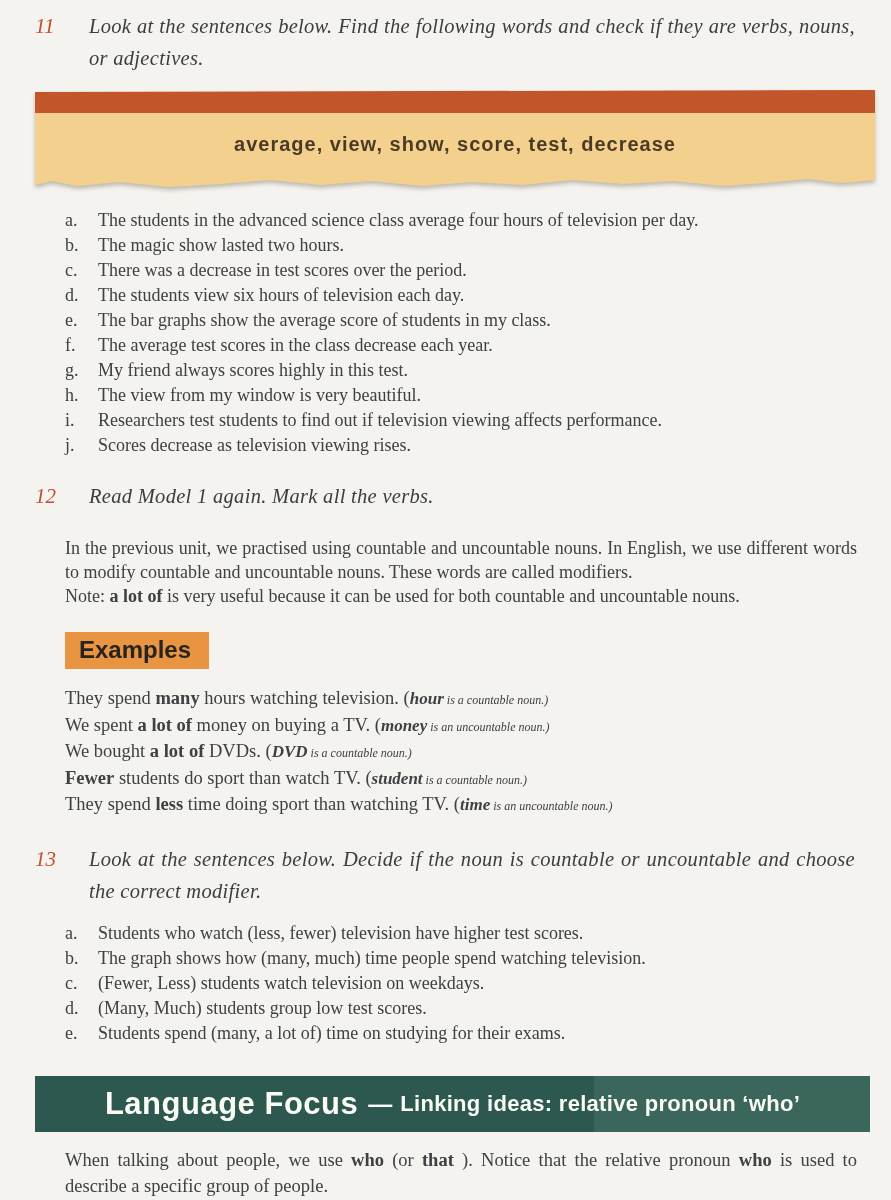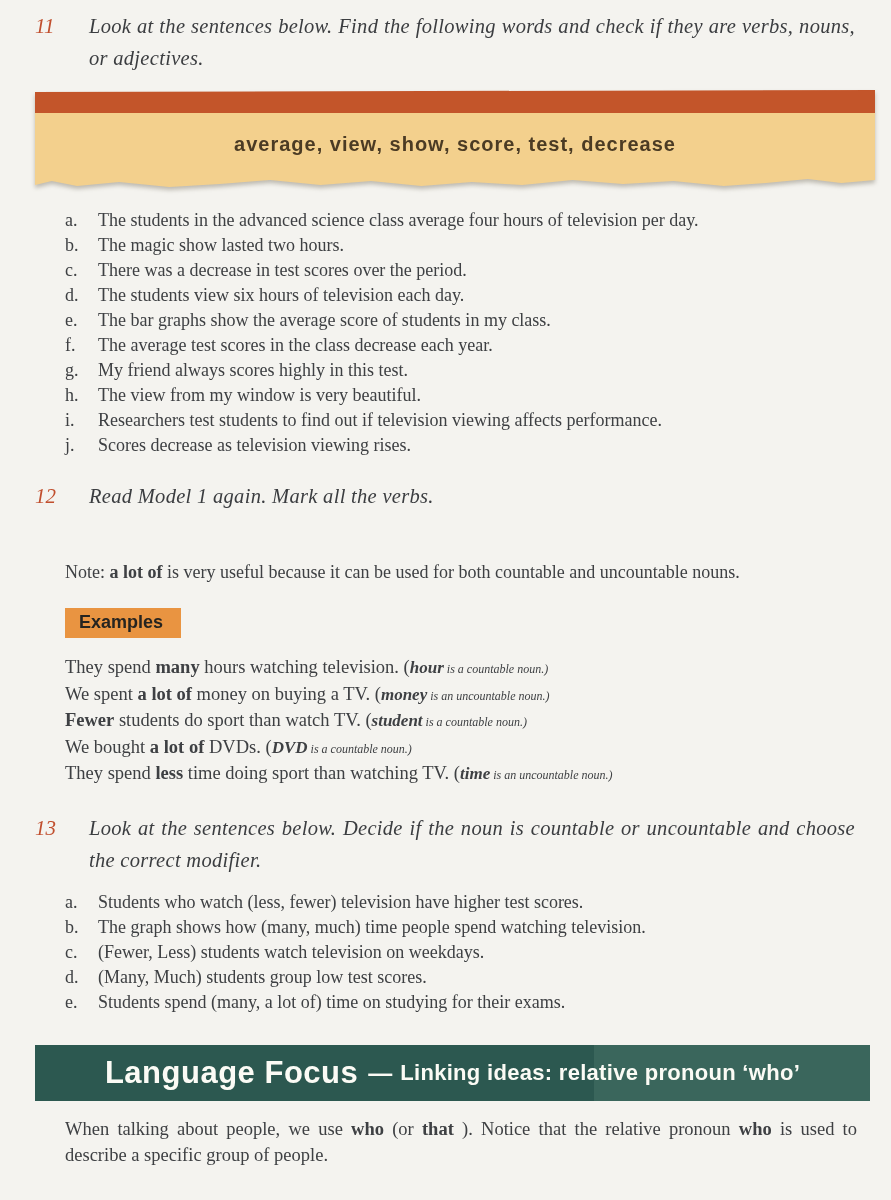--- a/index.html
+++ b/index.html
@@ -89,21 +89,21 @@
 
   
   .examples-label {
     display: inline-block;
     margin-left: 30px;
     margin-bottom: 17px;
     background: #e99441;
     color: #262420;
     font-family: "Liberation Sans", sans-serif;
     font-weight: bold;
-    font-size: 18px;
+    font-size: 24px;
     padding: 4px 18px 5px 14px;
   }
 
   
   .examples { margin-left: 30px; margin-bottom: 24px; }
   .ex-line { font-size: 18.5px; line-height: 24.5px; }
   .ex-line b { font-weight: bold; }
   .noun { font-weight: bold; font-style: italic; font-size: 17px; }
   .paren { font-style: italic; font-size: 12px; }
 
@@ -214,33 +214,33 @@
         <span class="txt">Scores decrease as television viewing rises.</span>
       </div>
   </div>
 
   <div class="exercise ex12">
     <span class="ex-num">12</span>
     <span class="ex-instruction">Read Model 1 again. Mark all the verbs.</span>
   </div>
 
   <div class="para intro">
-    <br>
+    <span>In the previous unit, we practised using countable and uncountable nouns. In English, we use different words to modify countable and uncountable nouns. These words are called modifiers.</span><br>
     <span>Note: </span><b>a lot of</b><span> is very useful because it can be used for both countable and uncountable nouns.</span>
   </div>
 
   <div>
     <span class="examples-label">Examples</span>
   </div>
 
   <div class="examples">
     <div class="ex-line"><span>They spend </span><b>many</b><span> hours watching television. (</span><span class="noun">hour</span><span class="paren"> is a countable noun.)</span></div>
     <div class="ex-line"><span>We spent </span><b>a lot of</b><span> money on buying a TV. (</span><span class="noun">money</span><span class="paren"> is an uncountable noun.)</span></div>
+    <div class="ex-line"><span>We bought </span><b>a lot of</b><span> DVDs. (</span><span class="noun">DVD</span><span class="paren"> is a countable noun.)</span></div>
     <div class="ex-line"><span></span><b>Fewer</b><span> students do sport than watch TV. (</span><span class="noun">student</span><span class="paren"> is a countable noun.)</span></div>
-    <div class="ex-line"><span>We bought </span><b>a lot of</b><span> DVDs. (</span><span class="noun">DVD</span><span class="paren"> is a countable noun.)</span></div>
     <div class="ex-line"><span>They spend </span><b>less</b><span> time doing sport than watching TV. (</span><span class="noun">time</span><span class="paren"> is an uncountable noun.)</span></div>
   </div>
 
   <div class="exercise ex13">
     <span class="ex-num">13</span>
     <span class="ex-instruction">Look at the sentences below. Decide if the noun is countable or uncountable and choose the correct modifier.</span>
   </div>
 
   <div class="list list-a-e">
     <div class="row">

